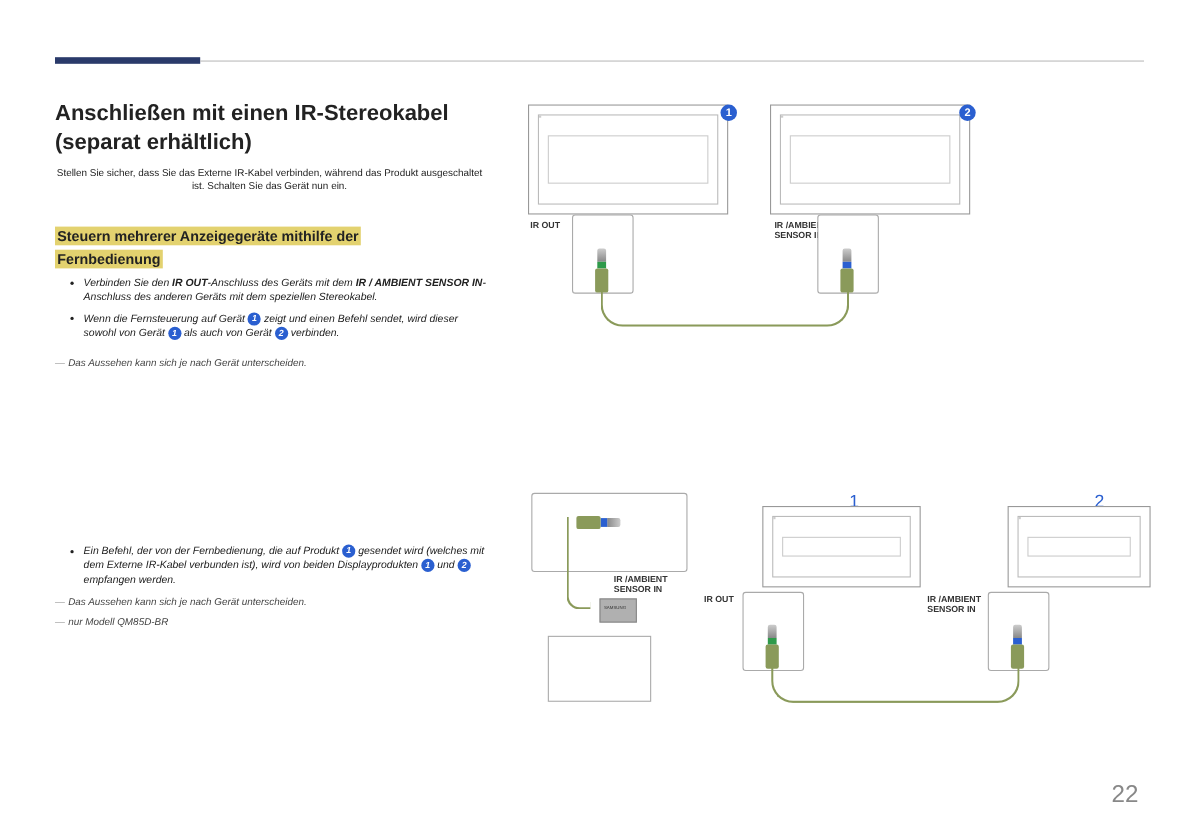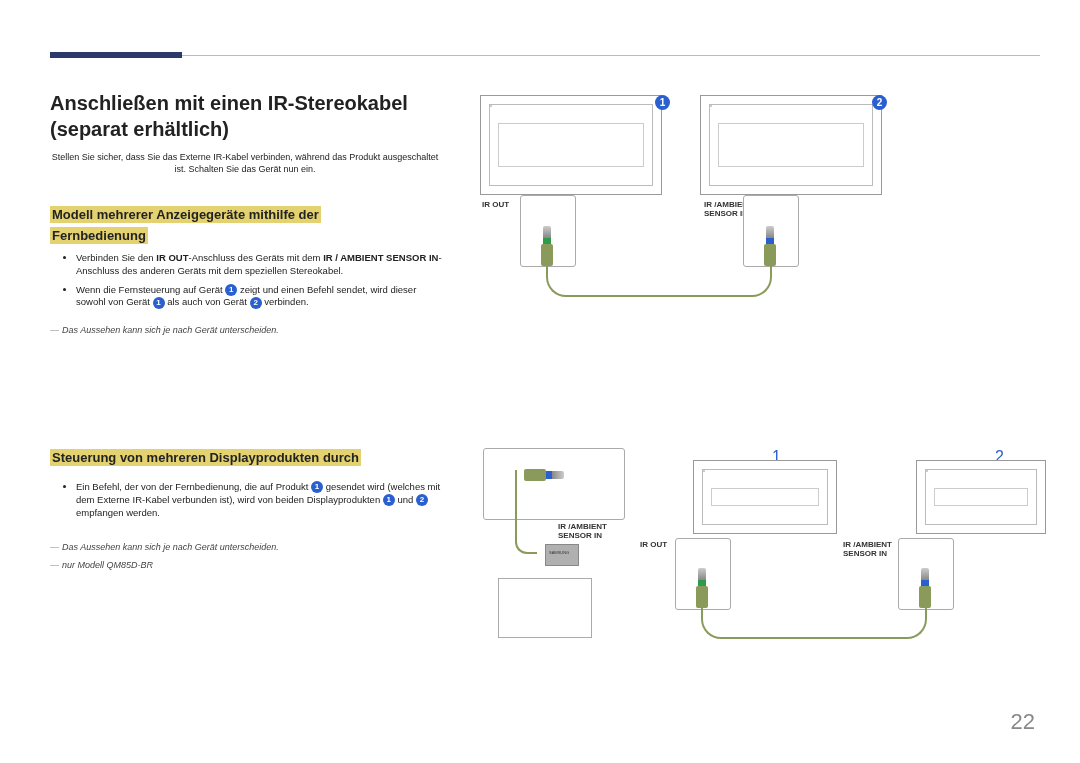--- a/index.html
+++ b/index.html
@@ -62,20 +62,21 @@
     position: absolute;
     left: 62px;
     font-size: 9.5px;
     max-width: 370px;
     padding-left: 14px;
     margin: 0;
     line-height: 1.35;
   }
   ul.bullets li {
     margin-bottom: 6px;
+    font-style: italic;
   }
   .footnote {
     position: absolute;
     left: 50px;
     font-size: 9px;
     color: #444;
     font-style: italic;
   }
   .footnote::before {
     content: "―";
@@ -200,40 +201,40 @@
 <body>
 
 <div class="header-bar"></div>
 <div class="header-line"></div>
 
 <div class="main-title">Anschließen mit einen IR-Stereokabel (separat erhältlich)</div>
 
 <div class="body-text" style="top:152px;">Stellen Sie sicher, dass Sie das Externe IR-Kabel verbinden, während das Produkt ausgeschaltet ist. Schalten Sie das Gerät nun ein.</div>
 
 <div class="subheading-wrap" style="top:205px;">
-  <span class="subheading">Modell mehrerer Anzeigegeräte mithilfe der</span><br>
+  <span class="subheading">Steuern mehrerer Anzeigegeräte mithilfe der</span><br>
   <span class="subheading">Fernbedienung</span>
 </div>
 
 <ul class="bullets" style="top:252px;">
   <li>
     <span>Verbinden Sie den </span><b>IR OUT</b><span>-Anschluss des Geräts mit dem </span><b>IR / AMBIENT SENSOR IN</b><span>-Anschluss des anderen Geräts mit dem speziellen Stereokabel.</span>
   </li>
   <li>
     <span>Wenn die Fernsteuerung auf Gerät </span><span class="badge-circle badge-blue">1</span><span> zeigt und einen Befehl sendet, wird dieser sowohl von Gerät </span><span class="badge-circle badge-blue">1</span><span> als auch von Gerät </span><span class="badge-circle badge-blue">2</span><span> verbinden.</span>
   </li>
 </ul>
 
 <div class="footnote" style="top:325px;">Das Aussehen kann sich je nach Gerät unterscheiden.</div>
 
 <div class="subheading-wrap" style="top:448px;">
-  <span class="subheading">Steuerung von mehreren Displayprodukten durch</span><br>
-</div>
-
-<ul class="bullets" style="top:481px;">
+  <br>
+</div>
+
+<ul class="bullets" style="top:495px;">
   <li>
     <span>Ein Befehl, der von der Fernbedienung, die auf Produkt </span><span class="badge-circle badge-blue">1</span><span> gesendet wird (welches mit dem Externe IR-Kabel verbunden ist), wird von beiden Displayprodukten </span><span class="badge-circle badge-blue">1</span><span> und </span><span class="badge-circle badge-blue">2</span><span> empfangen werden.</span>
   </li>
 </ul>
 
 <div class="footnote" style="top:542px;">Das Aussehen kann sich je nach Gerät unterscheiden.</div>
 <div class="footnote" style="top:560px;">nur Modell QM85D-BR</div>
 
 <div class="display-box" style="top:95px; left:480px; width:180px; height:98px;">
   <div class="display-inner"></div>

